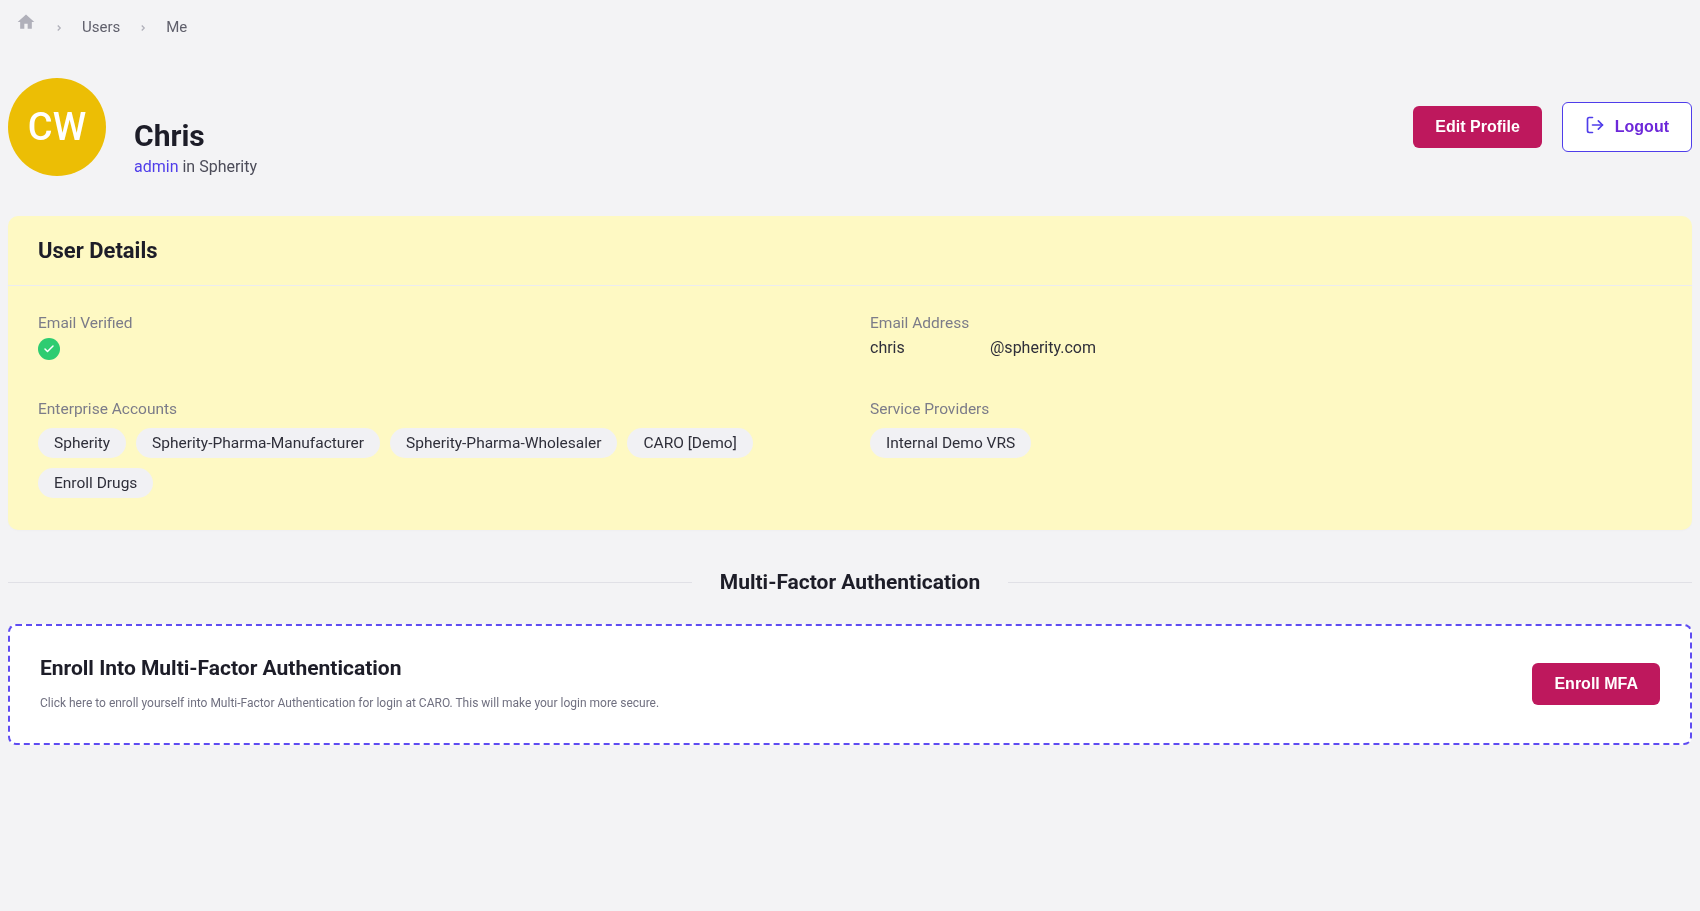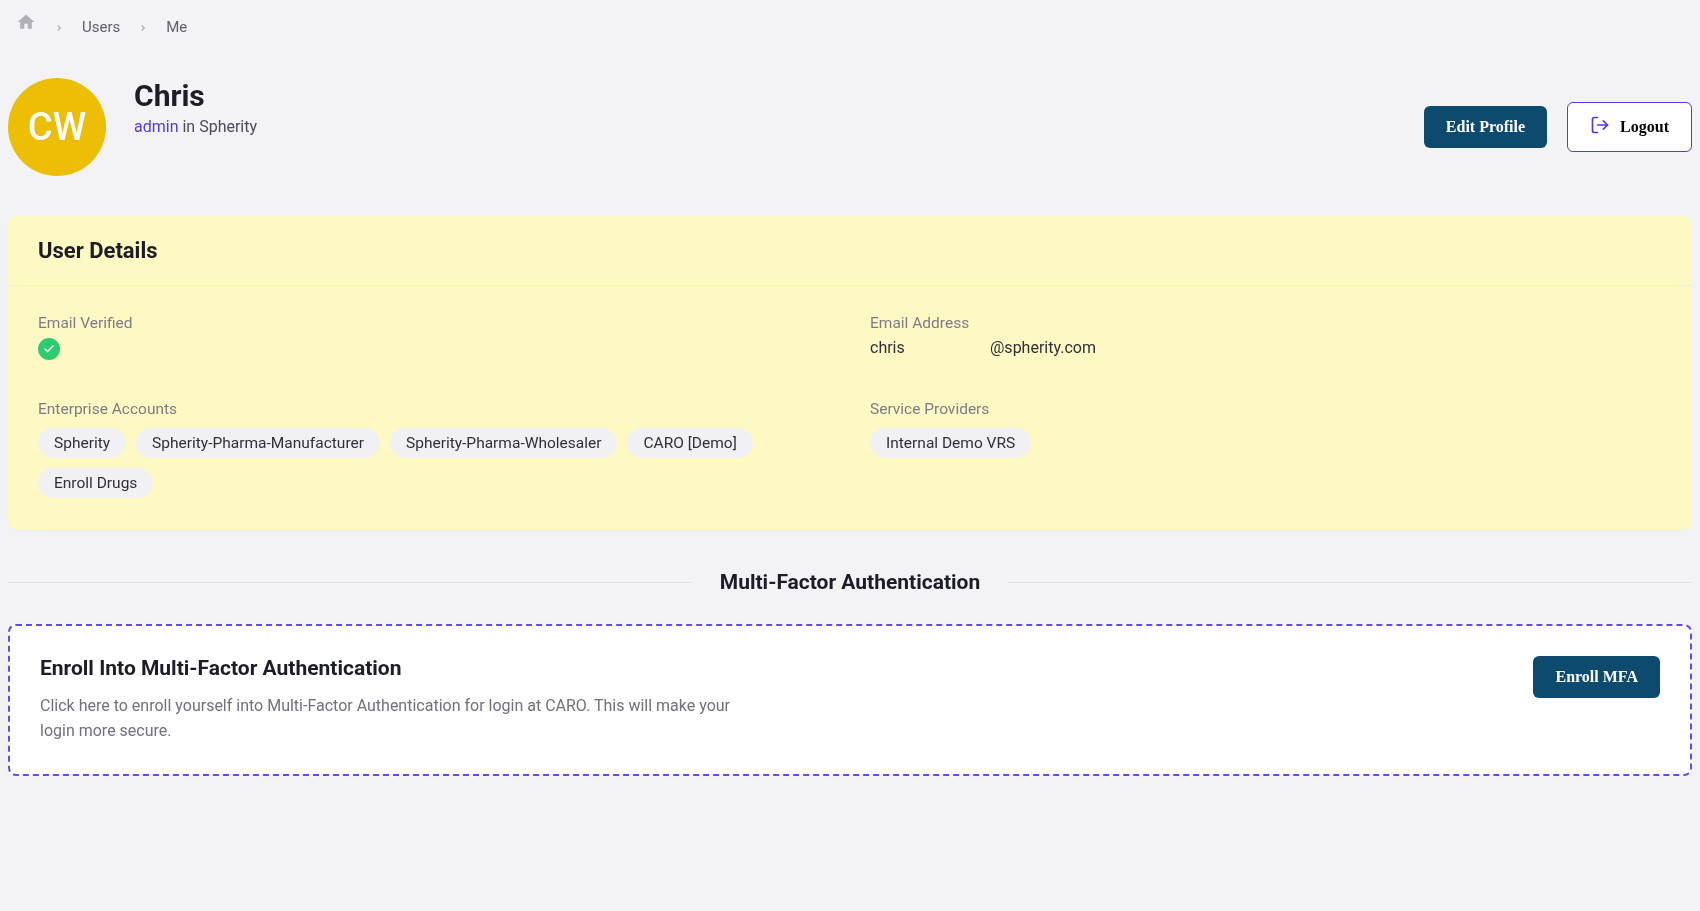--- a/index.html
+++ b/index.html
@@ -43,21 +43,21 @@
     
     .profile-header {
       display: flex;
       align-items: center;
       justify-content: space-between;
       padding: 30px 0 40px 0;
     }
 
     .profile-left {
       display: flex;
-      align-items: flex-start;
+      align-items: flex-end;
       gap: 28px;
     }
 
     .avatar {
       width: 98px;
       height: 98px;
       border-radius: 50%;
       background-color: #ecbe05;
       color: #ffffff;
       display: flex;
@@ -96,30 +96,28 @@
       gap: 10px;
       padding: 12px 22px;
       border-radius: 6px;
       font-size: 16px;
       font-weight: 600;
       cursor: pointer;
       border: none;
     }
 
     .btn-primary {
-      background-color: #0c4a6e;
+      background-color: #be185d;
       color: #ffffff;
-      font-family: Liberation Serif, serif;
     }
 
     .btn-outline {
       background-color: #ffffff;
-      color: #000000;
+      color: #6d28d9;
       border: 1.5px solid #4f3dea;
-      font-family: Liberation Serif, serif;
     }
 
     .btn-outline svg {
       width: 20px;
       height: 20px;
       stroke: #4f3dea;
       fill: none;
       stroke-width: 2;
     }
 
@@ -218,35 +216,35 @@
       color: #1d1d28;
     }
 
     
     .mfa-box {
       border: 2px dashed #5f4cf2;
       border-radius: 8px;
       background-color: #ffffff;
       padding: 30px 30px;
       display: flex;
-      align-items: flex-start;
+      align-items: center;
       justify-content: space-between;
       gap: 30px;
     }
 
     .mfa-left h3 {
       font-size: 21px;
       font-weight: 700;
       color: #1d1d28;
       margin-bottom: 14px;
     }
 
     .mfa-left p {
       color: #707080;
-      font-size: 16px;
+      font-size: 12px;
       max-width: 720px;
       line-height: 1.55;
     }
 
   </style>
 </head>
 <body>
 
 <nav class="breadcrumb">
   <span class="home-icon">

